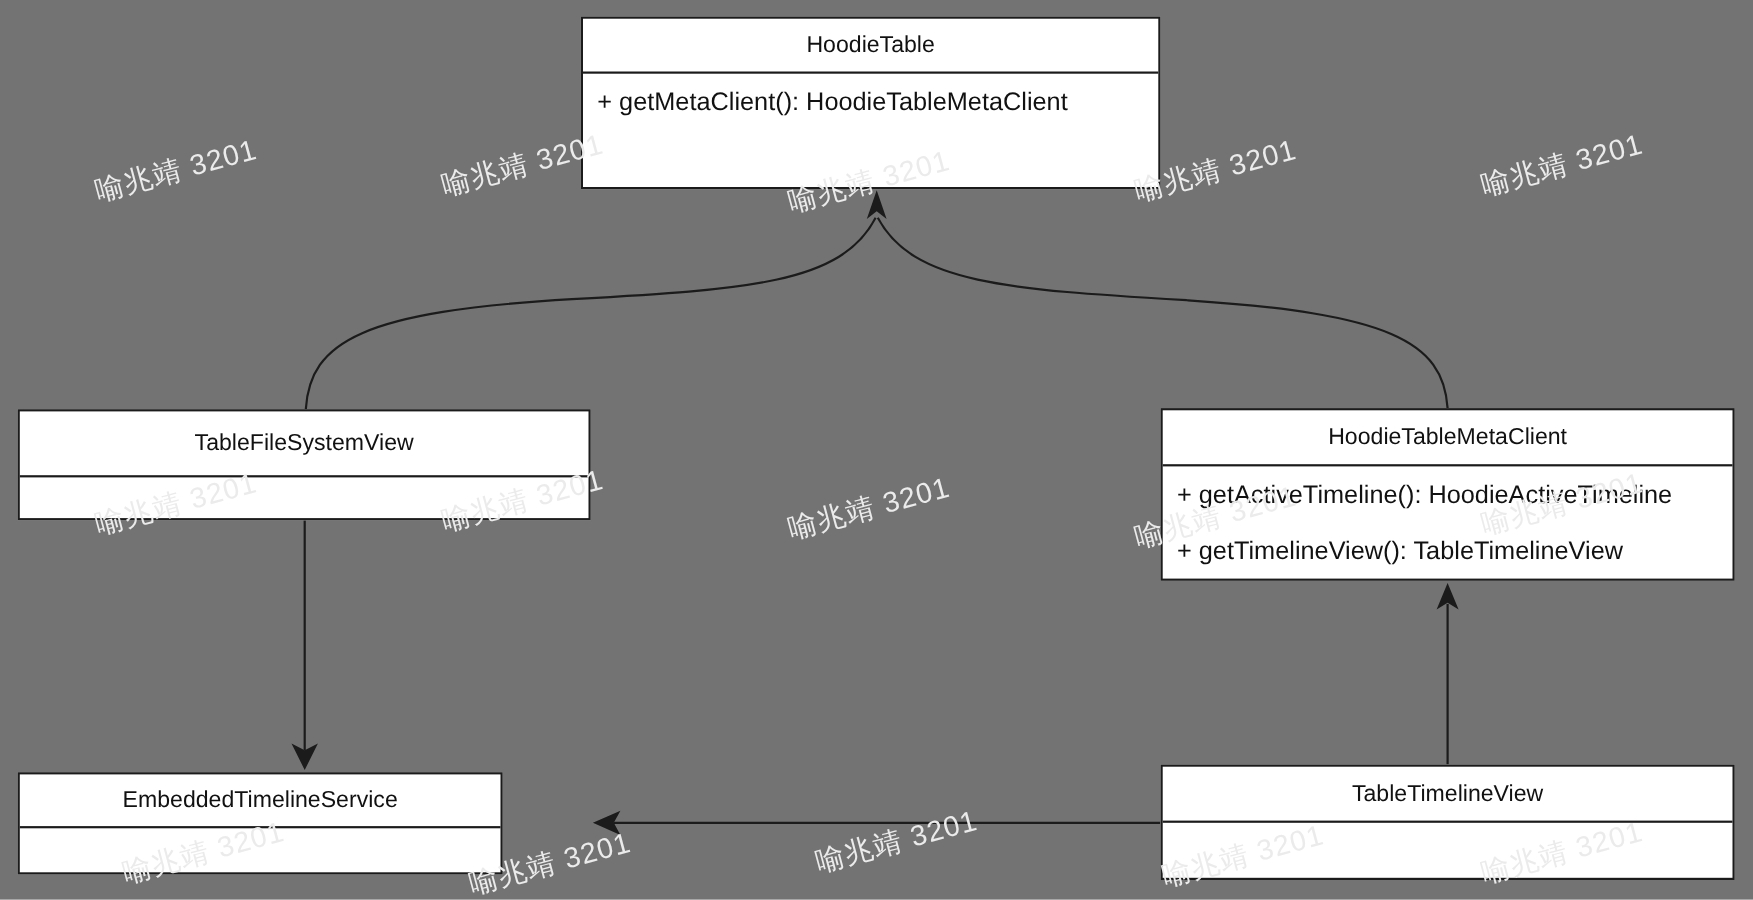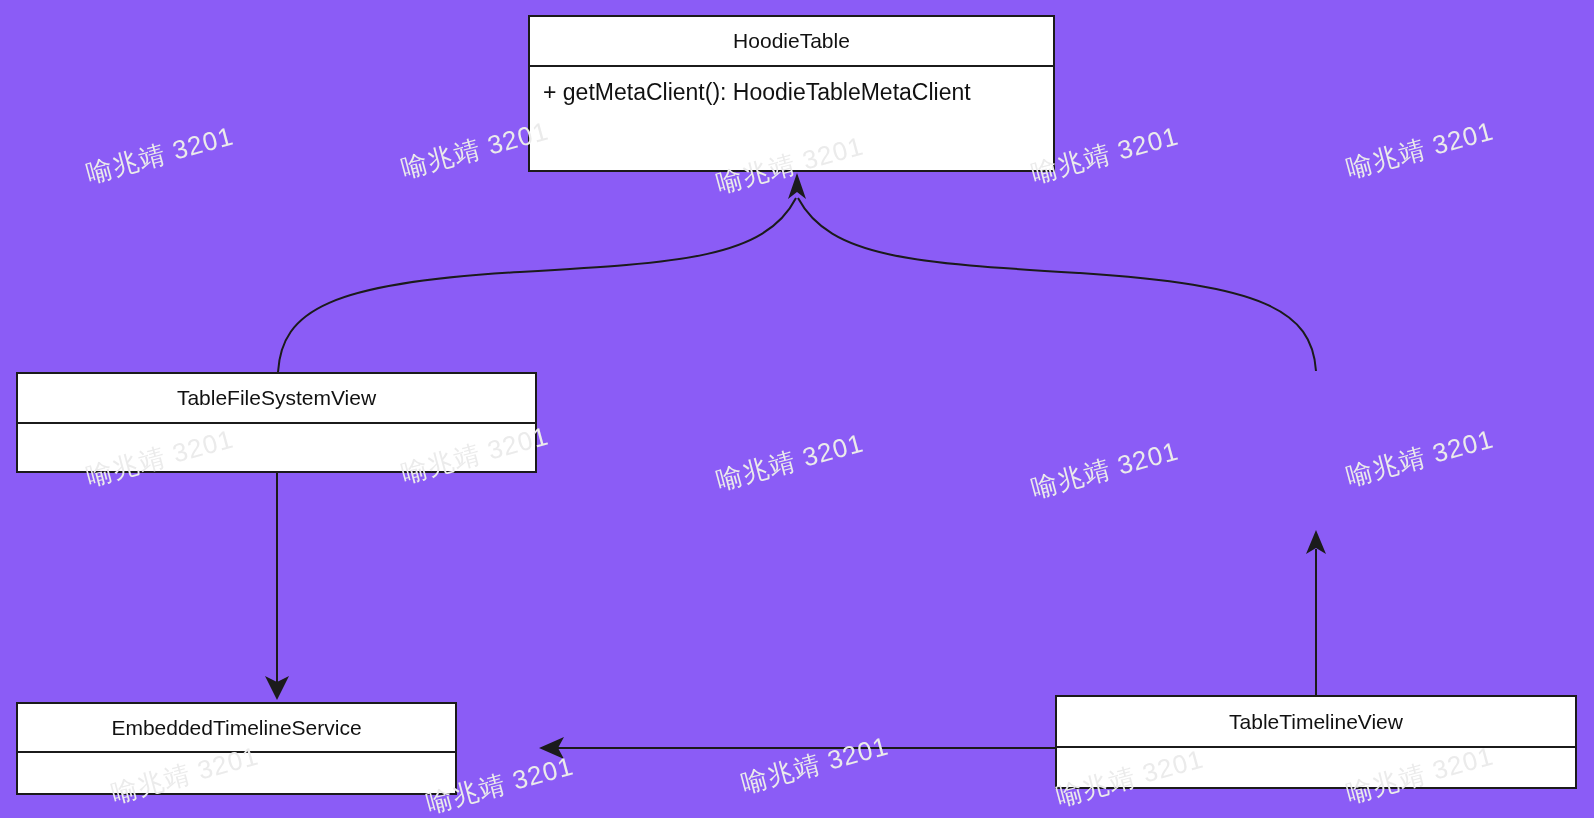--- a/index.html
+++ b/index.html
@@ -1,17 +1,17 @@
 <!DOCTYPE html>
 <html><head>
 <meta charset="utf-8">
 <style>
   html,body{margin:0;padding:0;background:#ffffff;}
   #canvas{
-    position:relative;width:1594px;height:818px;background:#8b5cf6;
+    position:relative;width:1594px;height:818px;background:#737373;
     font-family:"Liberation Sans",sans-serif;color:#111111;overflow:hidden;
   }
   #arrow-layer{position:absolute;left:0;top:0;width:1594px;height:818px;pointer-events:none;}
   .uml-box{position:absolute;box-sizing:border-box;border:2px solid #1b1b1b;background:#ffffff;}
   .uml-title{
     box-sizing:border-box;border-bottom:2px solid #1b1b1b;
     display:flex;align-items:center;justify-content:center;
     font-size:21px;white-space:nowrap;
   }
   .uml-body{box-sizing:border-box;}
@@ -47,31 +47,38 @@
   </svg>
 
   <div class="uml-box" style="left:528px;top:15px;width:527px;height:157px;">
     <div class="uml-title" style="height:50px;">HoodieTable</div>
     <div class="uml-body">
       <div class="uml-method">+ getMetaClient(): HoodieTableMetaClient</div>
     </div>
   </div>
 
   <div class="uml-box" style="left:16px;top:372px;width:521px;height:101px;">
-    <div class="uml-title" style="height:50px;">TableFileSystemView</div>
+    <div class="uml-title" style="height:60px;">TableFileSystemView</div>
     <div class="uml-body"></div>
   </div>
 
+  <div class="uml-box" style="left:1055px;top:371px;width:522px;height:157px;">
+    <div class="uml-title" style="height:51px;">HoodieTableMetaClient</div>
+    <div class="uml-body">
+      <div class="uml-method">+ getActiveTimeline(): HoodieActiveTimeline</div>
+      <div class="uml-method">+ getTimelineView(): TableTimelineView</div>
+    </div>
+  </div>
 
   <div class="uml-box" style="left:16px;top:702px;width:441px;height:93px;">
     <div class="uml-title" style="height:49px;">EmbeddedTimelineService</div>
     <div class="uml-body"></div>
   </div>
 
-  <div class="uml-box" style="left:1055px;top:695px;width:522px;height:94px;">
+  <div class="uml-box" style="left:1055px;top:695px;width:522px;height:105px;">
     <div class="uml-title" style="height:51px;">TableTimelineView</div>
     <div class="uml-body"></div>
   </div>
 
   <div class="wm-layer">
     <span class="wm" style="left:160px;top:155px;">喻兆靖 3201</span>
     <span class="wm" style="left:475px;top:150px;">喻兆靖 3201</span>
     <span class="wm" style="left:790px;top:165px;">喻兆靖 3201</span>
     <span class="wm" style="left:1105px;top:155px;">喻兆靖 3201</span>
     <span class="wm" style="left:1420px;top:150px;">喻兆靖 3201</span>

